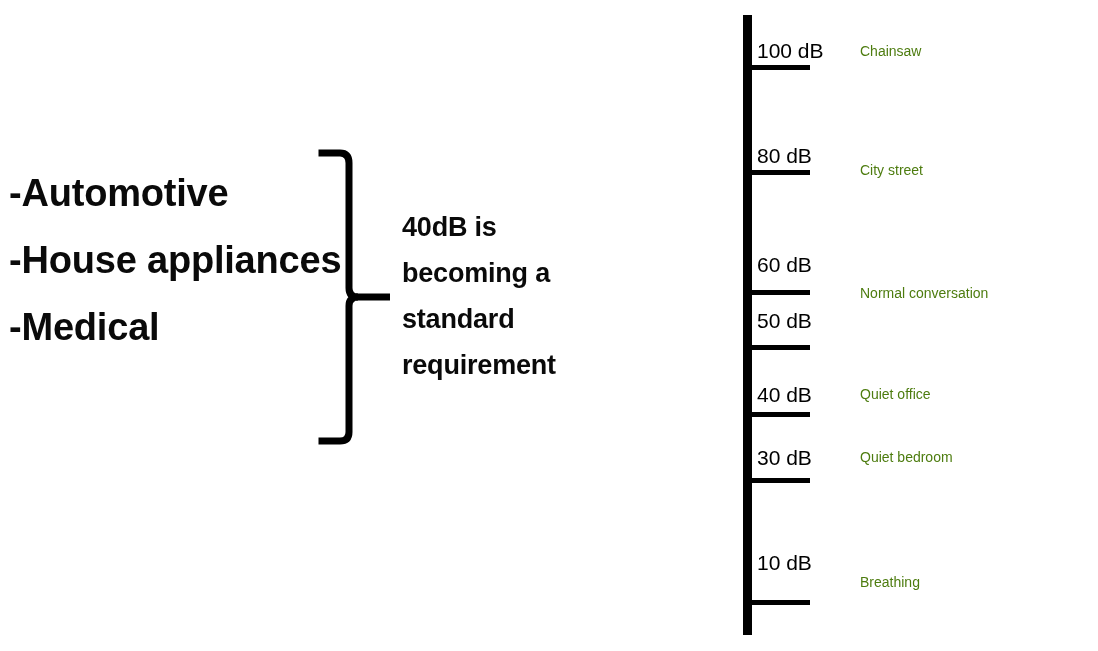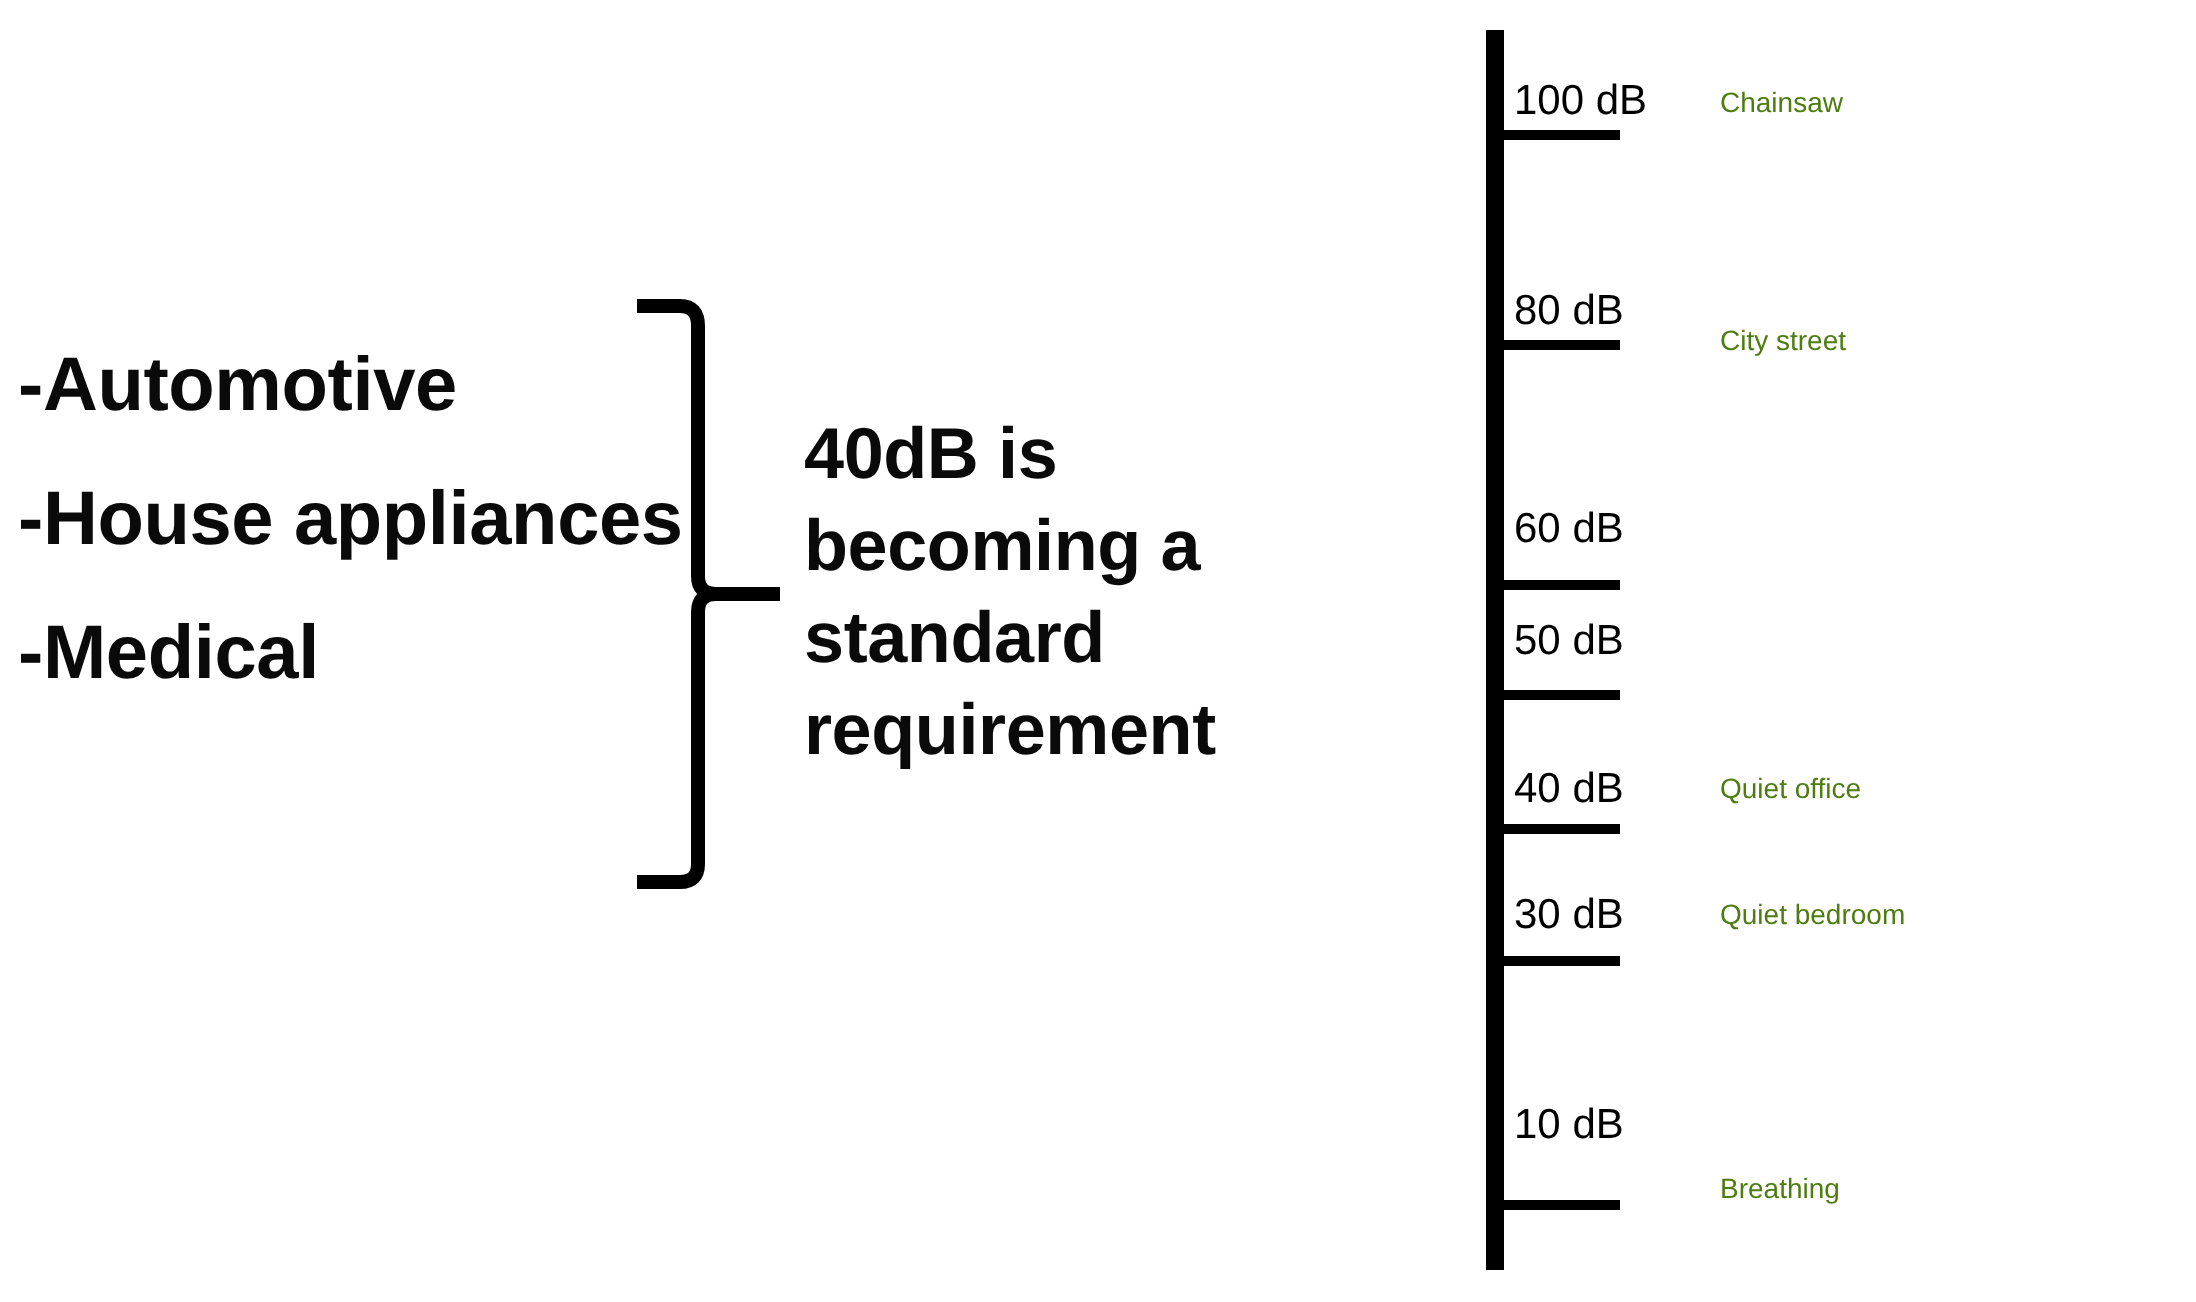--- a/index.html
+++ b/index.html
@@ -48,21 +48,21 @@
   
   #callout-statement {
     position: absolute;
     left: 402px;
     top: 204px;
     width: 250px;
   }
   .callout-line {
     font-family: "Liberation Sans", sans-serif;
     font-weight: bold;
-    font-size: 36px;
+    font-size: 27px;
     line-height: 46px;
     letter-spacing: -0.2px;
     color: #0a0a0a;
     white-space: nowrap;
   }
 
   
   #db-scale {
     position: absolute;
     left: 0;
@@ -139,30 +139,31 @@
     <div class="scale-tick" style="top:65px"></div>
     <div class="tick-value" style="top:40px">100 dB</div>
     <div class="source-label" style="top:41px">Chainsaw</div>
 
     <div class="scale-tick" style="top:170px"></div>
     <div class="tick-value" style="top:145px">80 dB</div>
     <div class="source-label" style="top:160px">City street</div>
 
     <div class="scale-tick" style="top:290px"></div>
     <div class="tick-value" style="top:254px">60 dB</div>
+    <div class="source-label" style="top:283px">Normal conversation</div>
 
     <div class="scale-tick" style="top:345px"></div>
     <div class="tick-value" style="top:310px">50 dB</div>
 
     <div class="scale-tick" style="top:412px"></div>
     <div class="tick-value" style="top:384px">40 dB</div>
     <div class="source-label" style="top:384px">Quiet office</div>
 
     <div class="scale-tick" style="top:478px"></div>
     <div class="tick-value" style="top:447px">30 dB</div>
     <div class="source-label" style="top:447px">Quiet bedroom</div>
 
     <div class="scale-tick" style="top:600px"></div>
     <div class="tick-value" style="top:552px">10 dB</div>
-    <div class="source-label" style="top:584px">Breathing</div>
+    <div class="source-label" style="top:572px">Breathing</div>
 
   </div>
 </div>
 
 </body></html>

